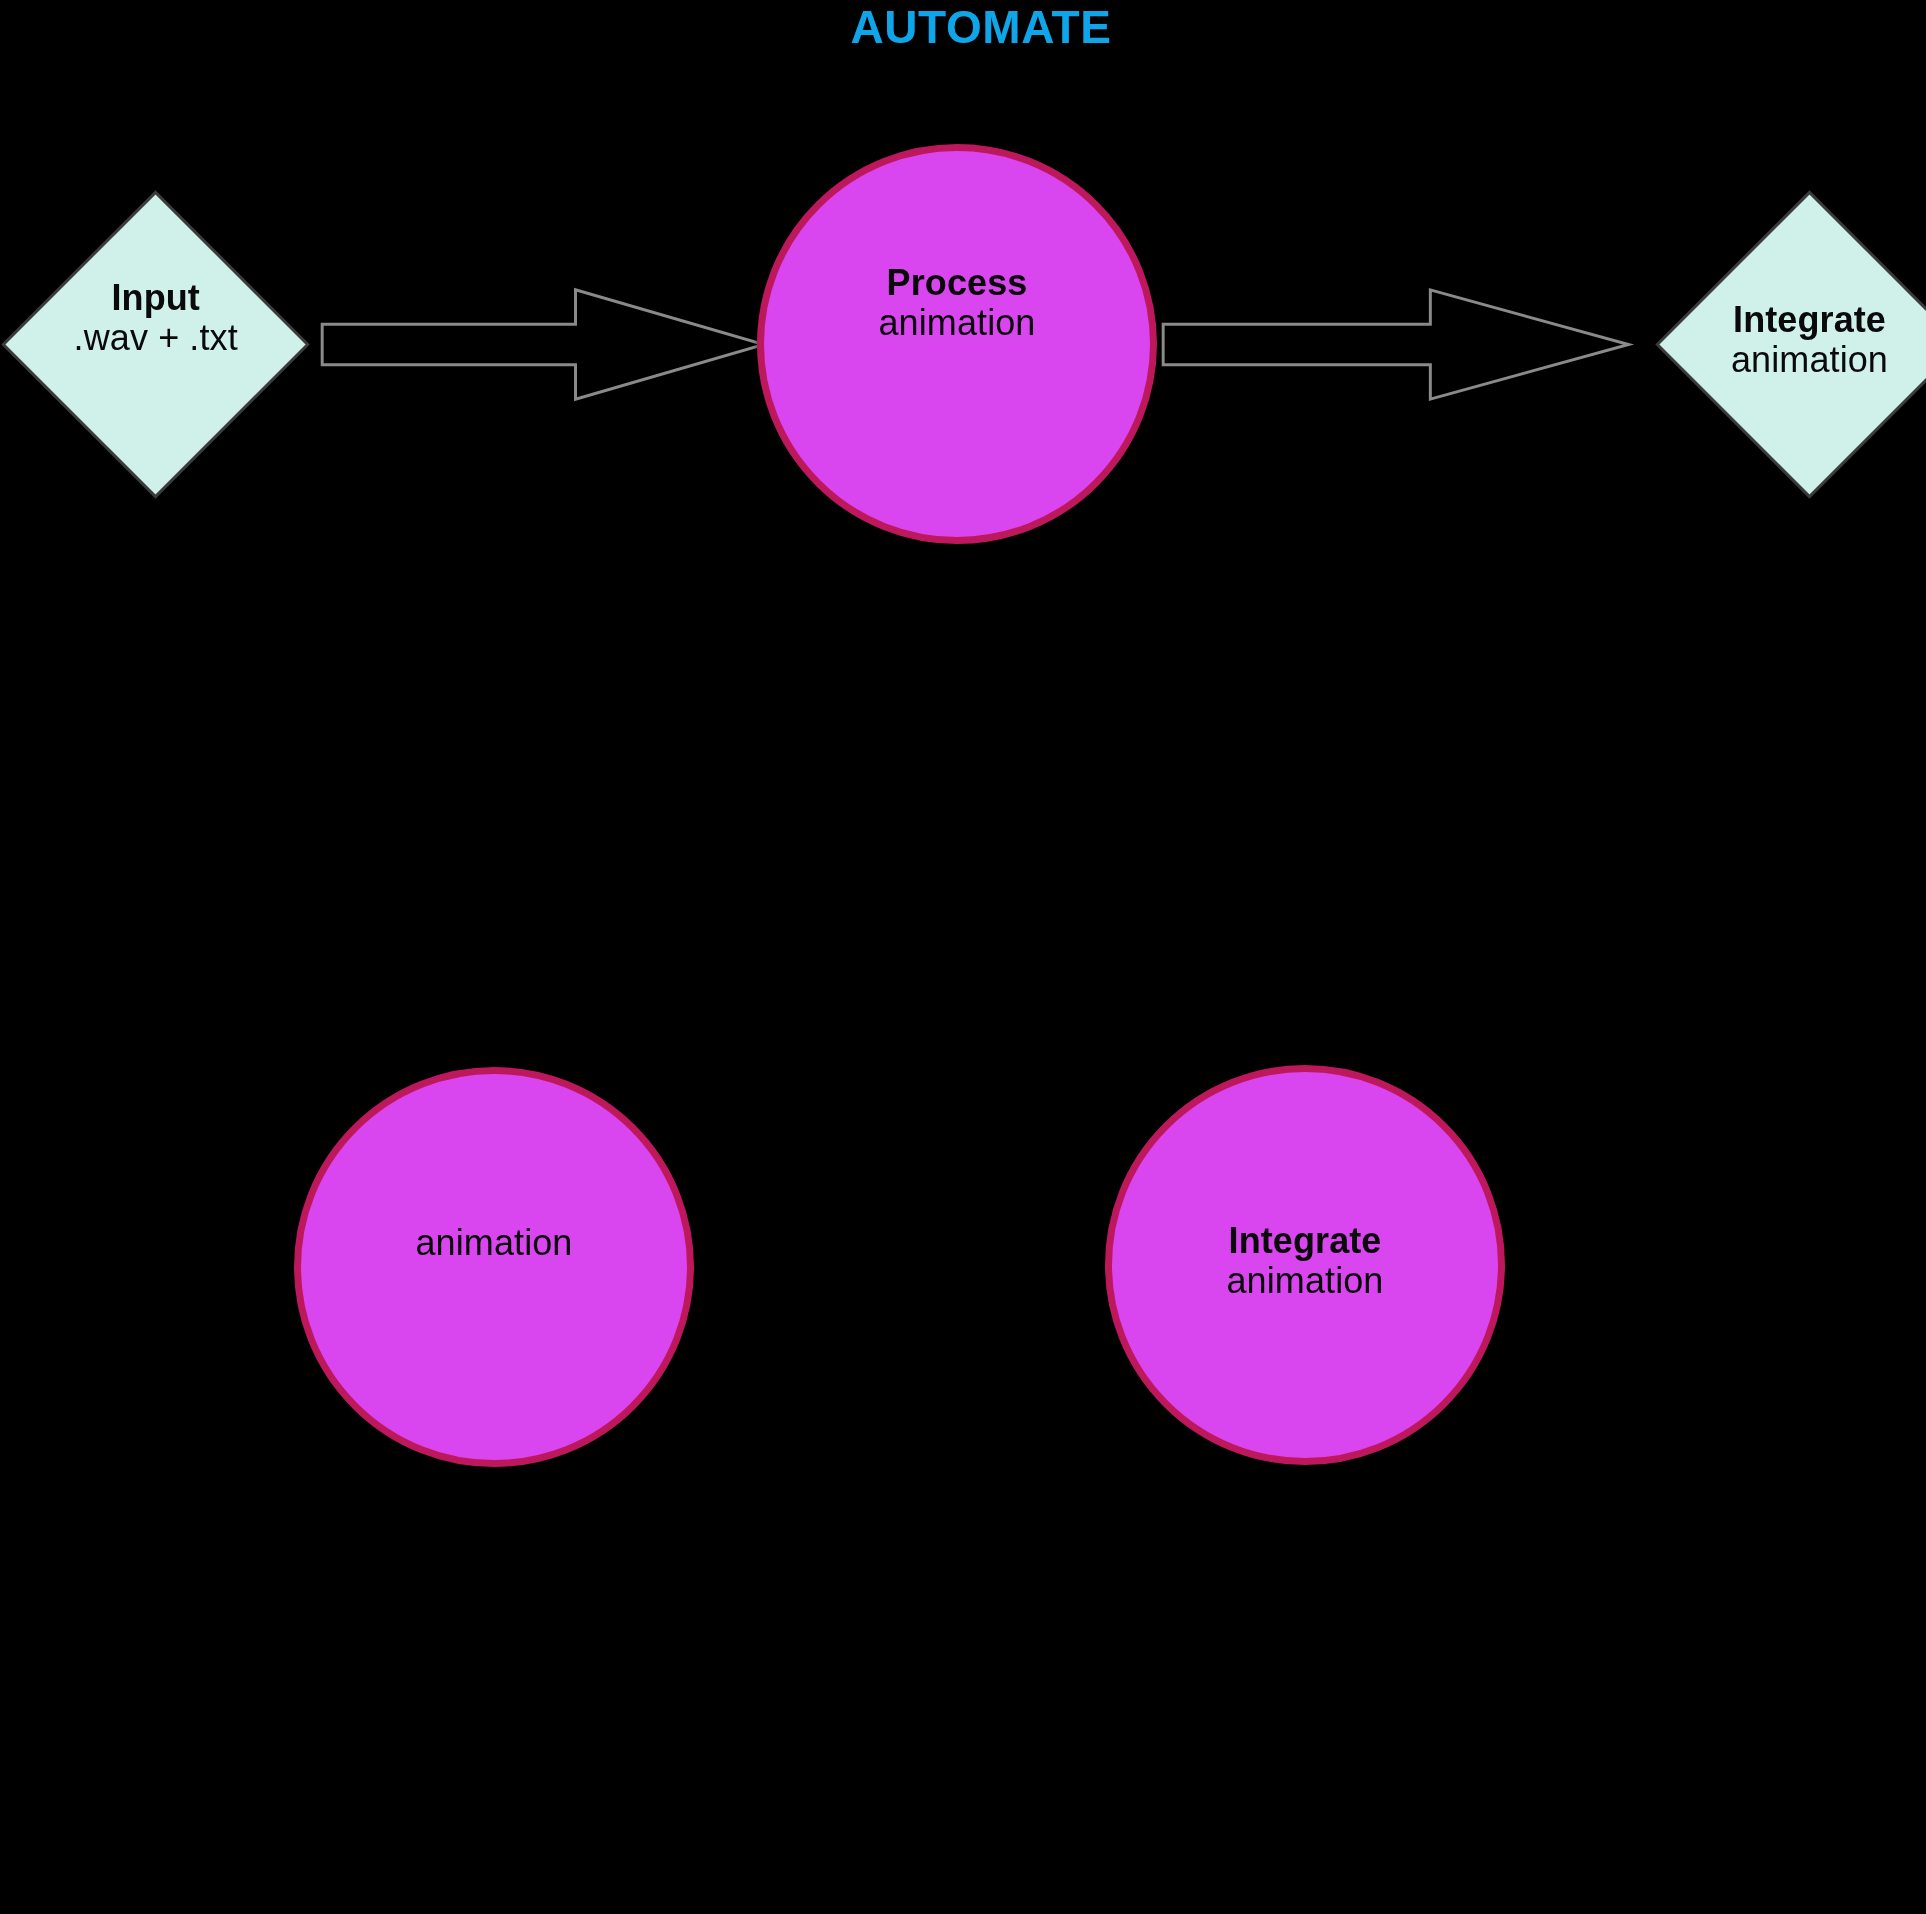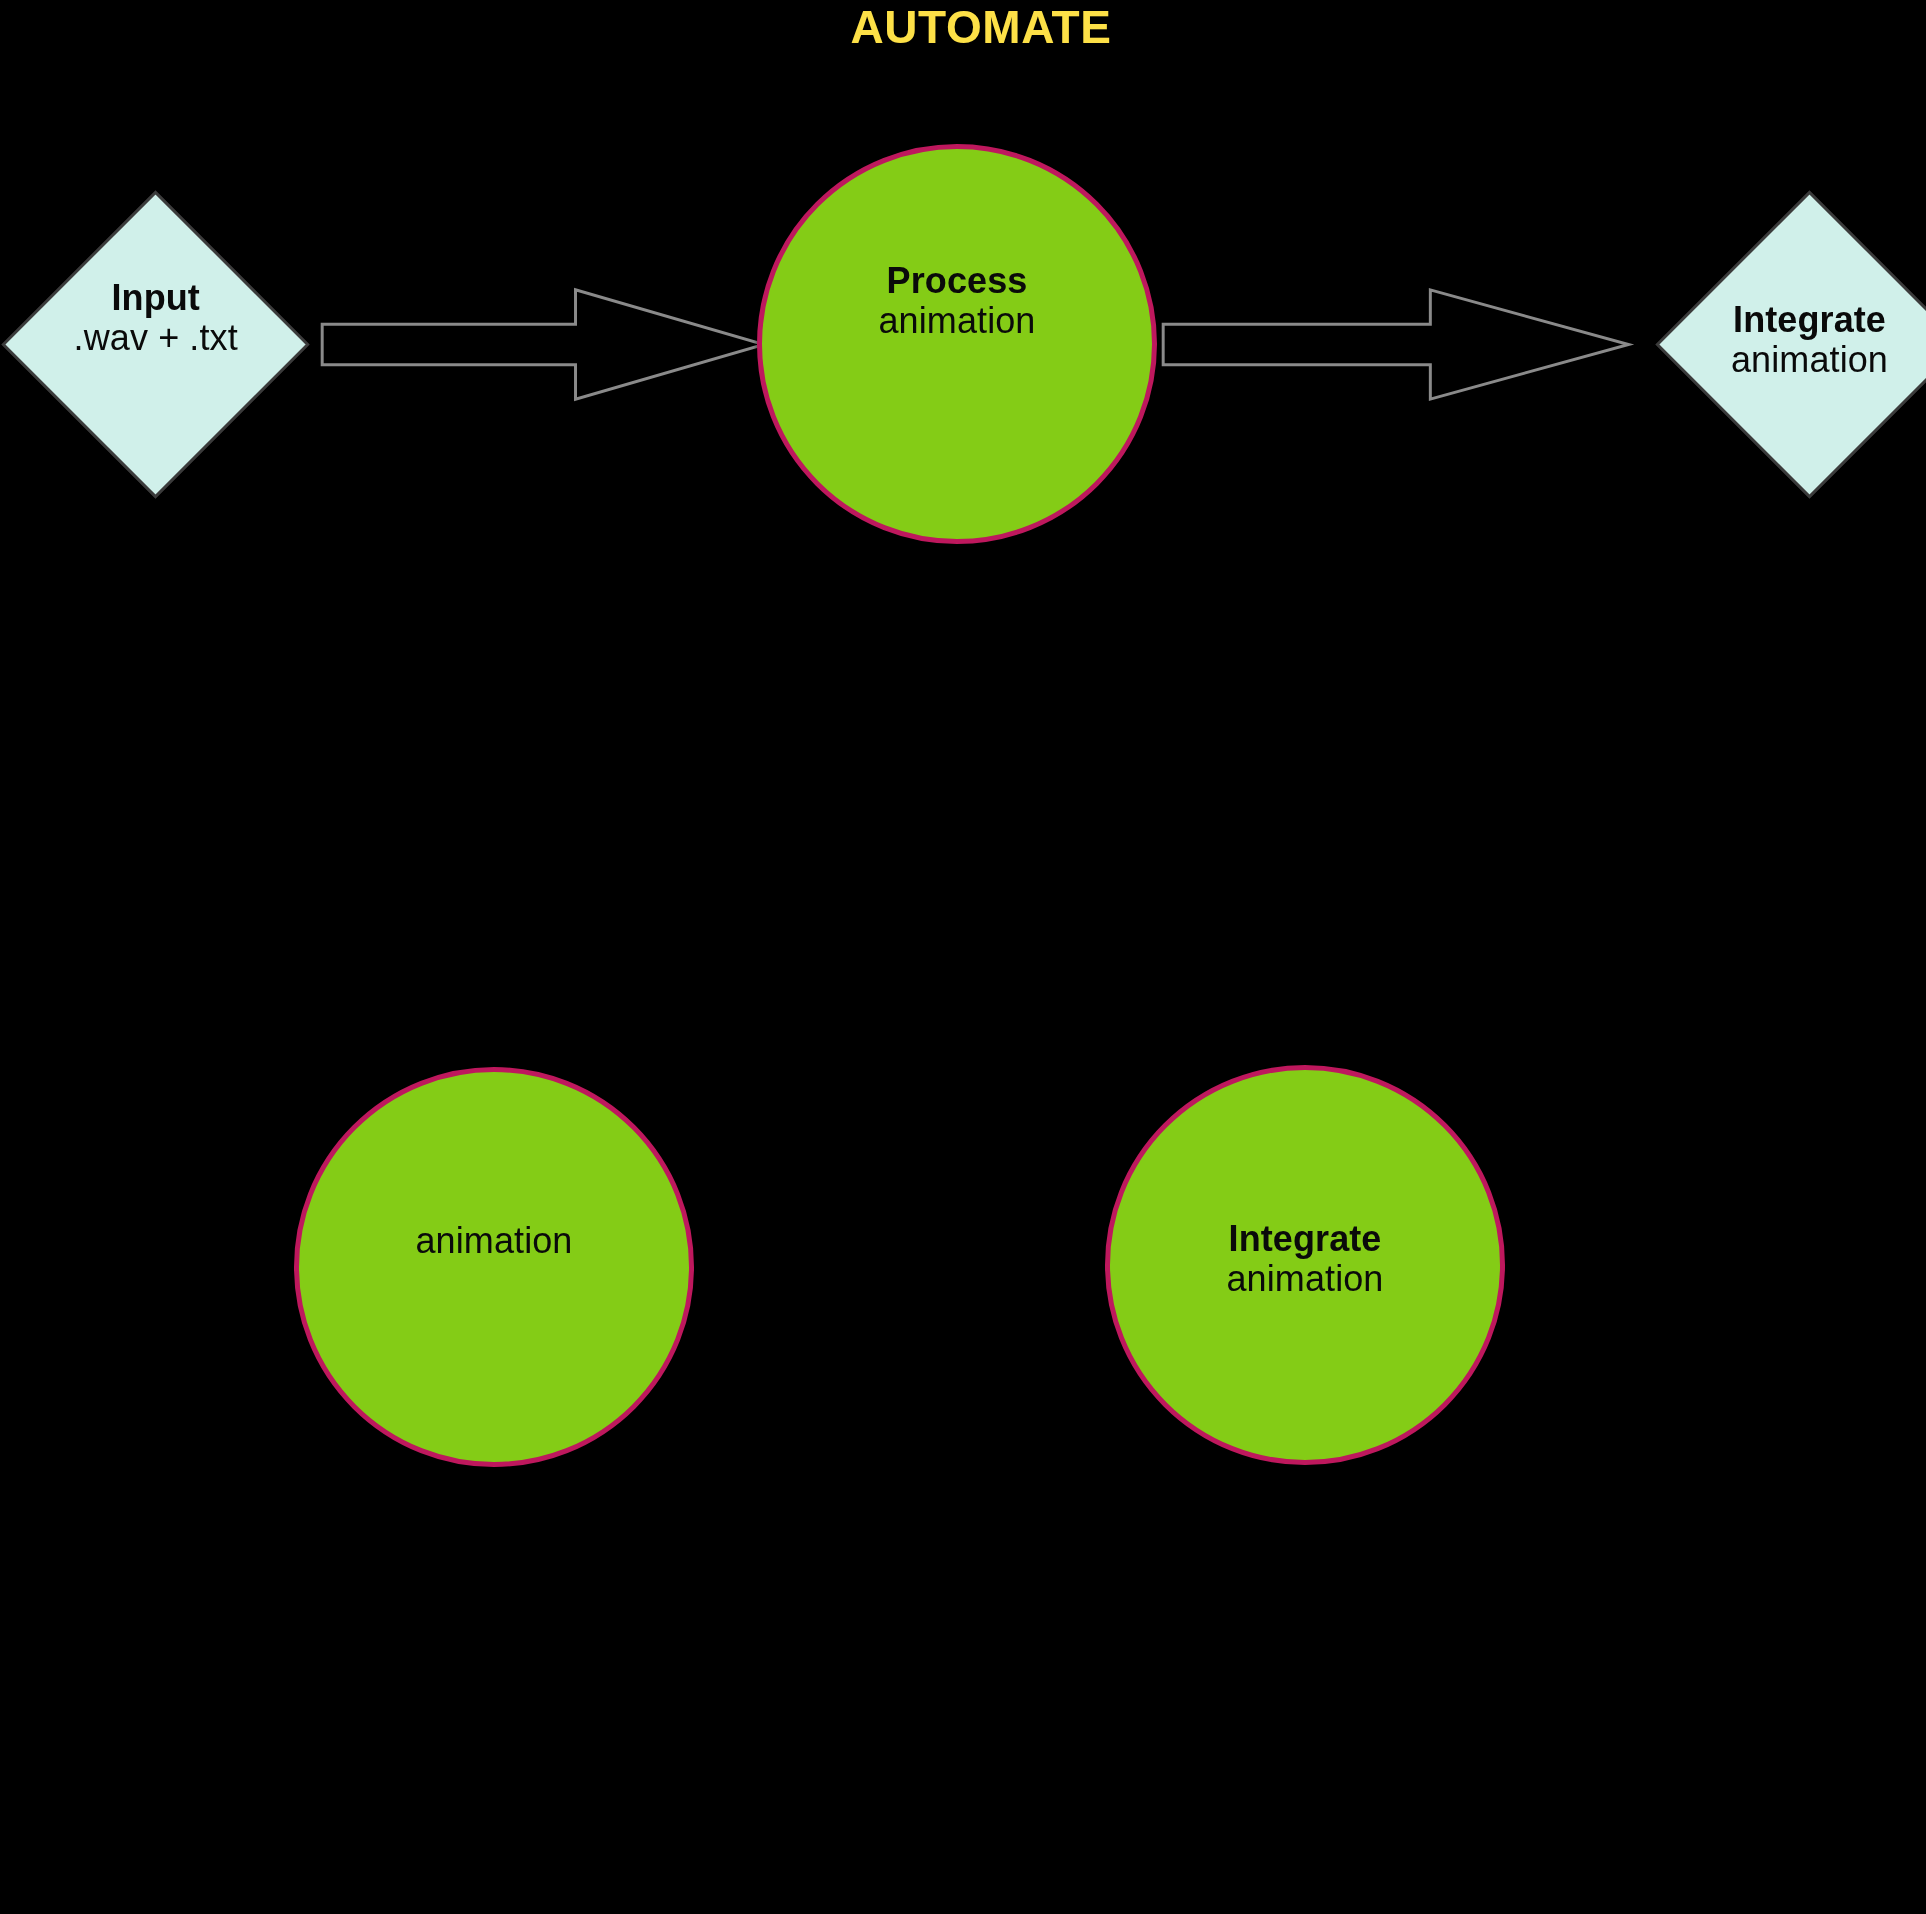--- a/index.html
+++ b/index.html
@@ -20,21 +20,21 @@
     width: 1926px;
     height: 1915px;
     background: #000000;
   }
 
   
   .section-title {
     position: absolute;
     font-family: "Liberation Sans", sans-serif;
     font-weight: bold;
-    color: #fde047;
+    color: #0ea5e9;
     letter-spacing: 0.6px;
     white-space: nowrap;
     text-align: center;
     line-height: 1;
     user-select: none;
   }
   #title-automate {
     left: 0;
     top: 3.6px;
     width: 1926px;
@@ -83,22 +83,22 @@
     left: 0;
     top: 0;
     display: block;
     overflow: visible;
   }
 
   
   .circle-node {
     position: absolute;
     border-radius: 50%;
-    background: #84cc16;
-    border: 5px solid #be185d;
+    background: #d946ef;
+    border: 7px solid #be185d;
     box-sizing: border-box;
     box-shadow: 0 3.6px 5.3px rgba(0,0,0,0.55);
   }
   .circle-node .node-label { position: absolute; }
 
   
   .arrow {
     position: absolute;
   }
   .arrow svg { display:block; overflow: visible; }

